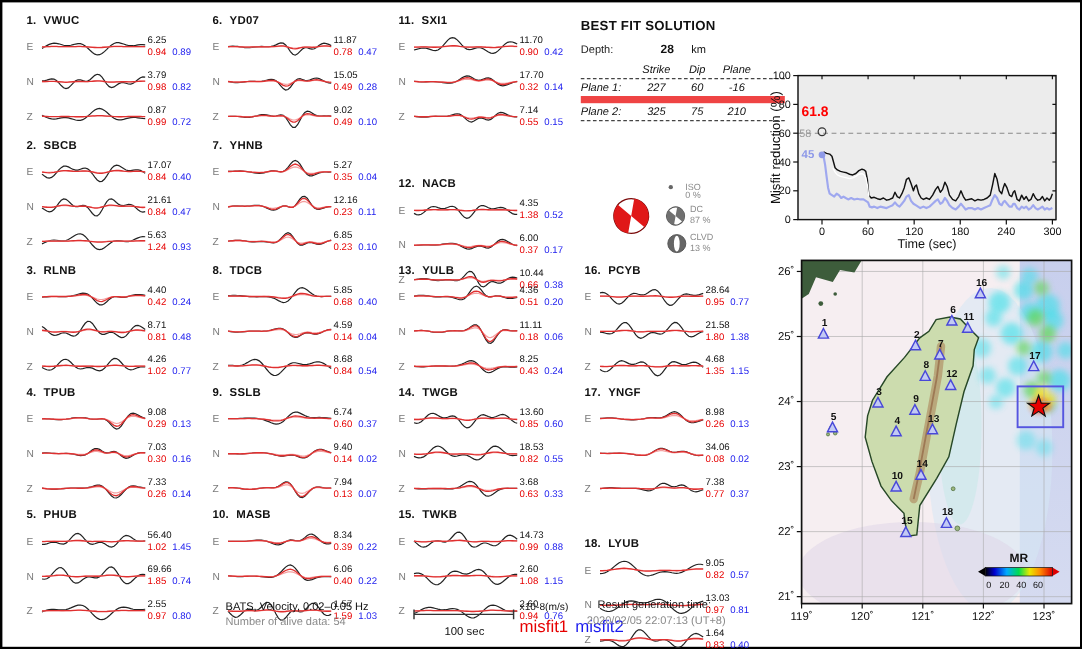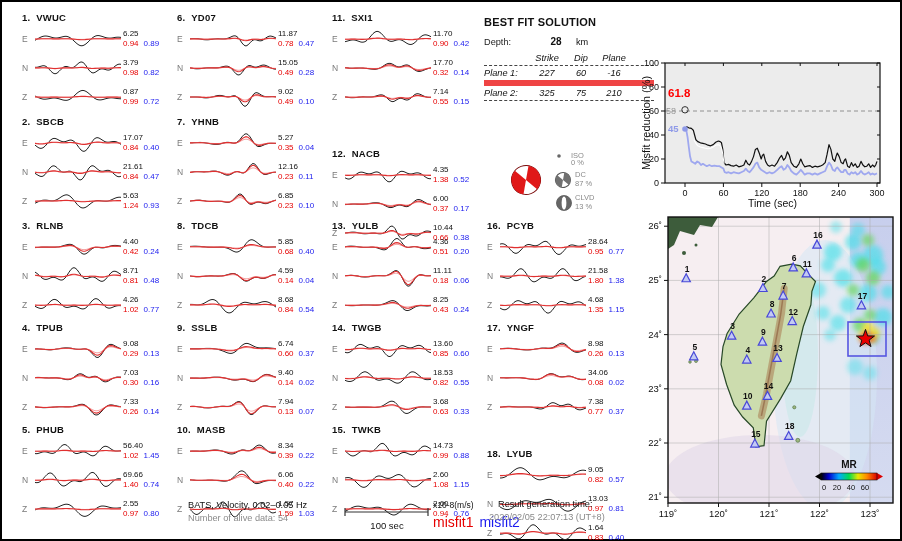--- a/index.html
+++ b/index.html
@@ -223,21 +223,21 @@
         </div>
         <div class="trace-row">
           <span class="comp">N</span>
           <svg class="wave" width="86" height="26">
             <path d="M0.0,15.5 L2.0,15.7 L4.0,15.3 L6.0,14.0 L8.0,11.9 L10.0,9.6 L12.0,7.5 L14.0,6.1 L16.0,6.0 L18.0,7.3 L20.0,9.8 L22.0,12.8 L24.0,15.8 L26.0,18.0 L28.0,19.0 L30.0,18.8 L32.0,17.6 L34.0,16.0 L36.0,14.6 L38.0,13.8 L40.0,13.7 L42.0,14.1 L44.0,14.6 L46.0,14.5 L48.0,13.6 L50.0,11.9 L52.0,9.6 L54.0,7.3 L56.0,5.7 L58.0,5.4 L60.0,6.6 L62.0,9.1 L64.0,12.3 L66.0,15.6 L68.0,18.1 L70.0,19.4 L72.0,19.3 L74.0,18.2 L76.0,16.3 L78.0,14.4 L80.0,12.8 L82.0,11.9 L84.0,11.7 L86.0,11.9" fill="none" stroke="#222" stroke-width="1"></path>
             <path d="M0.0,13.2 L2.0,13.2 L4.0,13.1 L6.0,13.1 L8.0,12.9 L10.0,12.8 L12.0,12.7 L14.0,12.6 L16.0,12.6 L18.0,12.6 L20.0,12.8 L22.0,13.0 L24.0,13.2 L26.0,13.3 L28.0,13.4 L30.0,13.4 L32.0,13.3 L34.0,13.2 L36.0,13.1 L38.0,13.0 L40.0,13.0 L42.0,13.1 L44.0,13.1 L46.0,13.1 L48.0,13.0 L50.0,12.9 L52.0,12.8 L54.0,12.6 L56.0,12.5 L58.0,12.5 L60.0,12.6 L62.0,12.8 L64.0,13.0 L66.0,13.2 L68.0,13.3 L70.0,13.4 L72.0,13.4 L74.0,13.3 L76.0,13.2 L78.0,13.1 L80.0,13.0 L82.0,12.9 L84.0,12.9 L86.0,12.9" fill="none" stroke="#f4a0a0" stroke-width="1"></path>
             <path d="M0.0,13.3 L2.0,13.3 L4.0,13.2 L6.0,13.1 L8.0,12.9 L10.0,12.7 L12.0,12.4 L14.0,12.3 L16.0,12.3 L18.0,12.4 L20.0,12.7 L22.0,13.0 L24.0,13.3 L26.0,13.5 L28.0,13.6 L30.0,13.6 L32.0,13.5 L34.0,13.3 L36.0,13.2 L38.0,13.1 L40.0,13.1 L42.0,13.1 L44.0,13.2 L46.0,13.2 L48.0,13.1 L50.0,12.9 L52.0,12.7 L54.0,12.4 L56.0,12.3 L58.0,12.2 L60.0,12.4 L62.0,12.6 L64.0,12.9 L66.0,13.3 L68.0,13.5 L70.0,13.6 L72.0,13.6 L74.0,13.5 L76.0,13.3 L78.0,13.1 L80.0,13.0 L82.0,12.9 L84.0,12.9 L86.0,12.9" fill="none" stroke="#e03030" stroke-width="1.1"></path>
           </svg>
           <div class="nums">
             <div class="amp">69.66</div>
-            <div><span class="m1">1.40</span><span class="m2">0.74</span></div>
+            <div><span class="m1">1.85</span><span class="m2">0.74</span></div>
           </div>
         </div>
         <div class="trace-row">
           <span class="comp">Z</span>
           <svg class="wave" width="86" height="26">
             <path d="M0.0,13.9 L2.0,13.2 L4.0,12.5 L6.0,12.0 L8.0,11.8 L10.0,11.8 L12.0,12.0 L14.0,12.2 L16.0,12.3 L18.0,12.3 L20.0,12.0 L22.0,11.4 L24.0,10.6 L26.0,9.7 L28.0,8.9 L30.0,8.3 L32.0,8.2 L34.0,8.6 L36.0,9.7 L38.0,11.3 L40.0,13.3 L42.0,15.5 L44.0,17.5 L46.0,19.1 L48.0,20.1 L50.0,20.4 L52.0,19.9 L54.0,18.8 L56.0,17.2 L58.0,15.3 L60.0,13.5 L62.0,11.9 L64.0,10.8 L66.0,10.1 L68.0,10.0 L70.0,10.2 L72.0,10.6 L74.0,11.2 L76.0,11.7 L78.0,12.0 L80.0,12.1 L82.0,12.1 L84.0,11.9 L86.0,11.7" fill="none" stroke="#222" stroke-width="1"></path>
             <path d="M0.0,13.1 L2.0,13.0 L4.0,13.0 L6.0,12.9 L8.0,12.9 L10.0,12.9 L12.0,12.9 L14.0,12.9 L16.0,13.0 L18.0,13.0 L20.0,12.9 L22.0,12.9 L24.0,12.9 L26.0,12.8 L28.0,12.7 L30.0,12.7 L32.0,12.7 L34.0,12.7 L36.0,12.8 L38.0,12.9 L40.0,13.0 L42.0,13.2 L44.0,13.3 L46.0,13.4 L48.0,13.4 L50.0,13.5 L52.0,13.4 L54.0,13.4 L56.0,13.3 L58.0,13.1 L60.0,13.0 L62.0,12.9 L64.0,12.9 L66.0,12.8 L68.0,12.8 L70.0,12.8 L72.0,12.9 L74.0,12.9 L76.0,12.9 L78.0,12.9 L80.0,12.9 L82.0,12.9 L84.0,12.9 L86.0,12.9" fill="none" stroke="#f4a0a0" stroke-width="1"></path>
             <path d="M0.0,13.1 L2.0,13.0 L4.0,12.9 L6.0,12.9 L8.0,12.9 L10.0,12.9 L12.0,12.9 L14.0,12.9 L16.0,12.9 L18.0,12.9 L20.0,12.9 L22.0,12.8 L24.0,12.8 L26.0,12.7 L28.0,12.6 L30.0,12.5 L32.0,12.5 L34.0,12.6 L36.0,12.7 L38.0,12.8 L40.0,13.0 L42.0,13.2 L44.0,13.4 L46.0,13.6 L48.0,13.7 L50.0,13.7 L52.0,13.7 L54.0,13.6 L56.0,13.4 L58.0,13.2 L60.0,13.1 L62.0,12.9 L64.0,12.8 L66.0,12.7 L68.0,12.7 L70.0,12.7 L72.0,12.8 L74.0,12.8 L76.0,12.9 L78.0,12.9 L80.0,12.9 L82.0,12.9 L84.0,12.9 L86.0,12.9" fill="none" stroke="#e03030" stroke-width="1.1"></path>
           </svg>
           <div class="nums">

